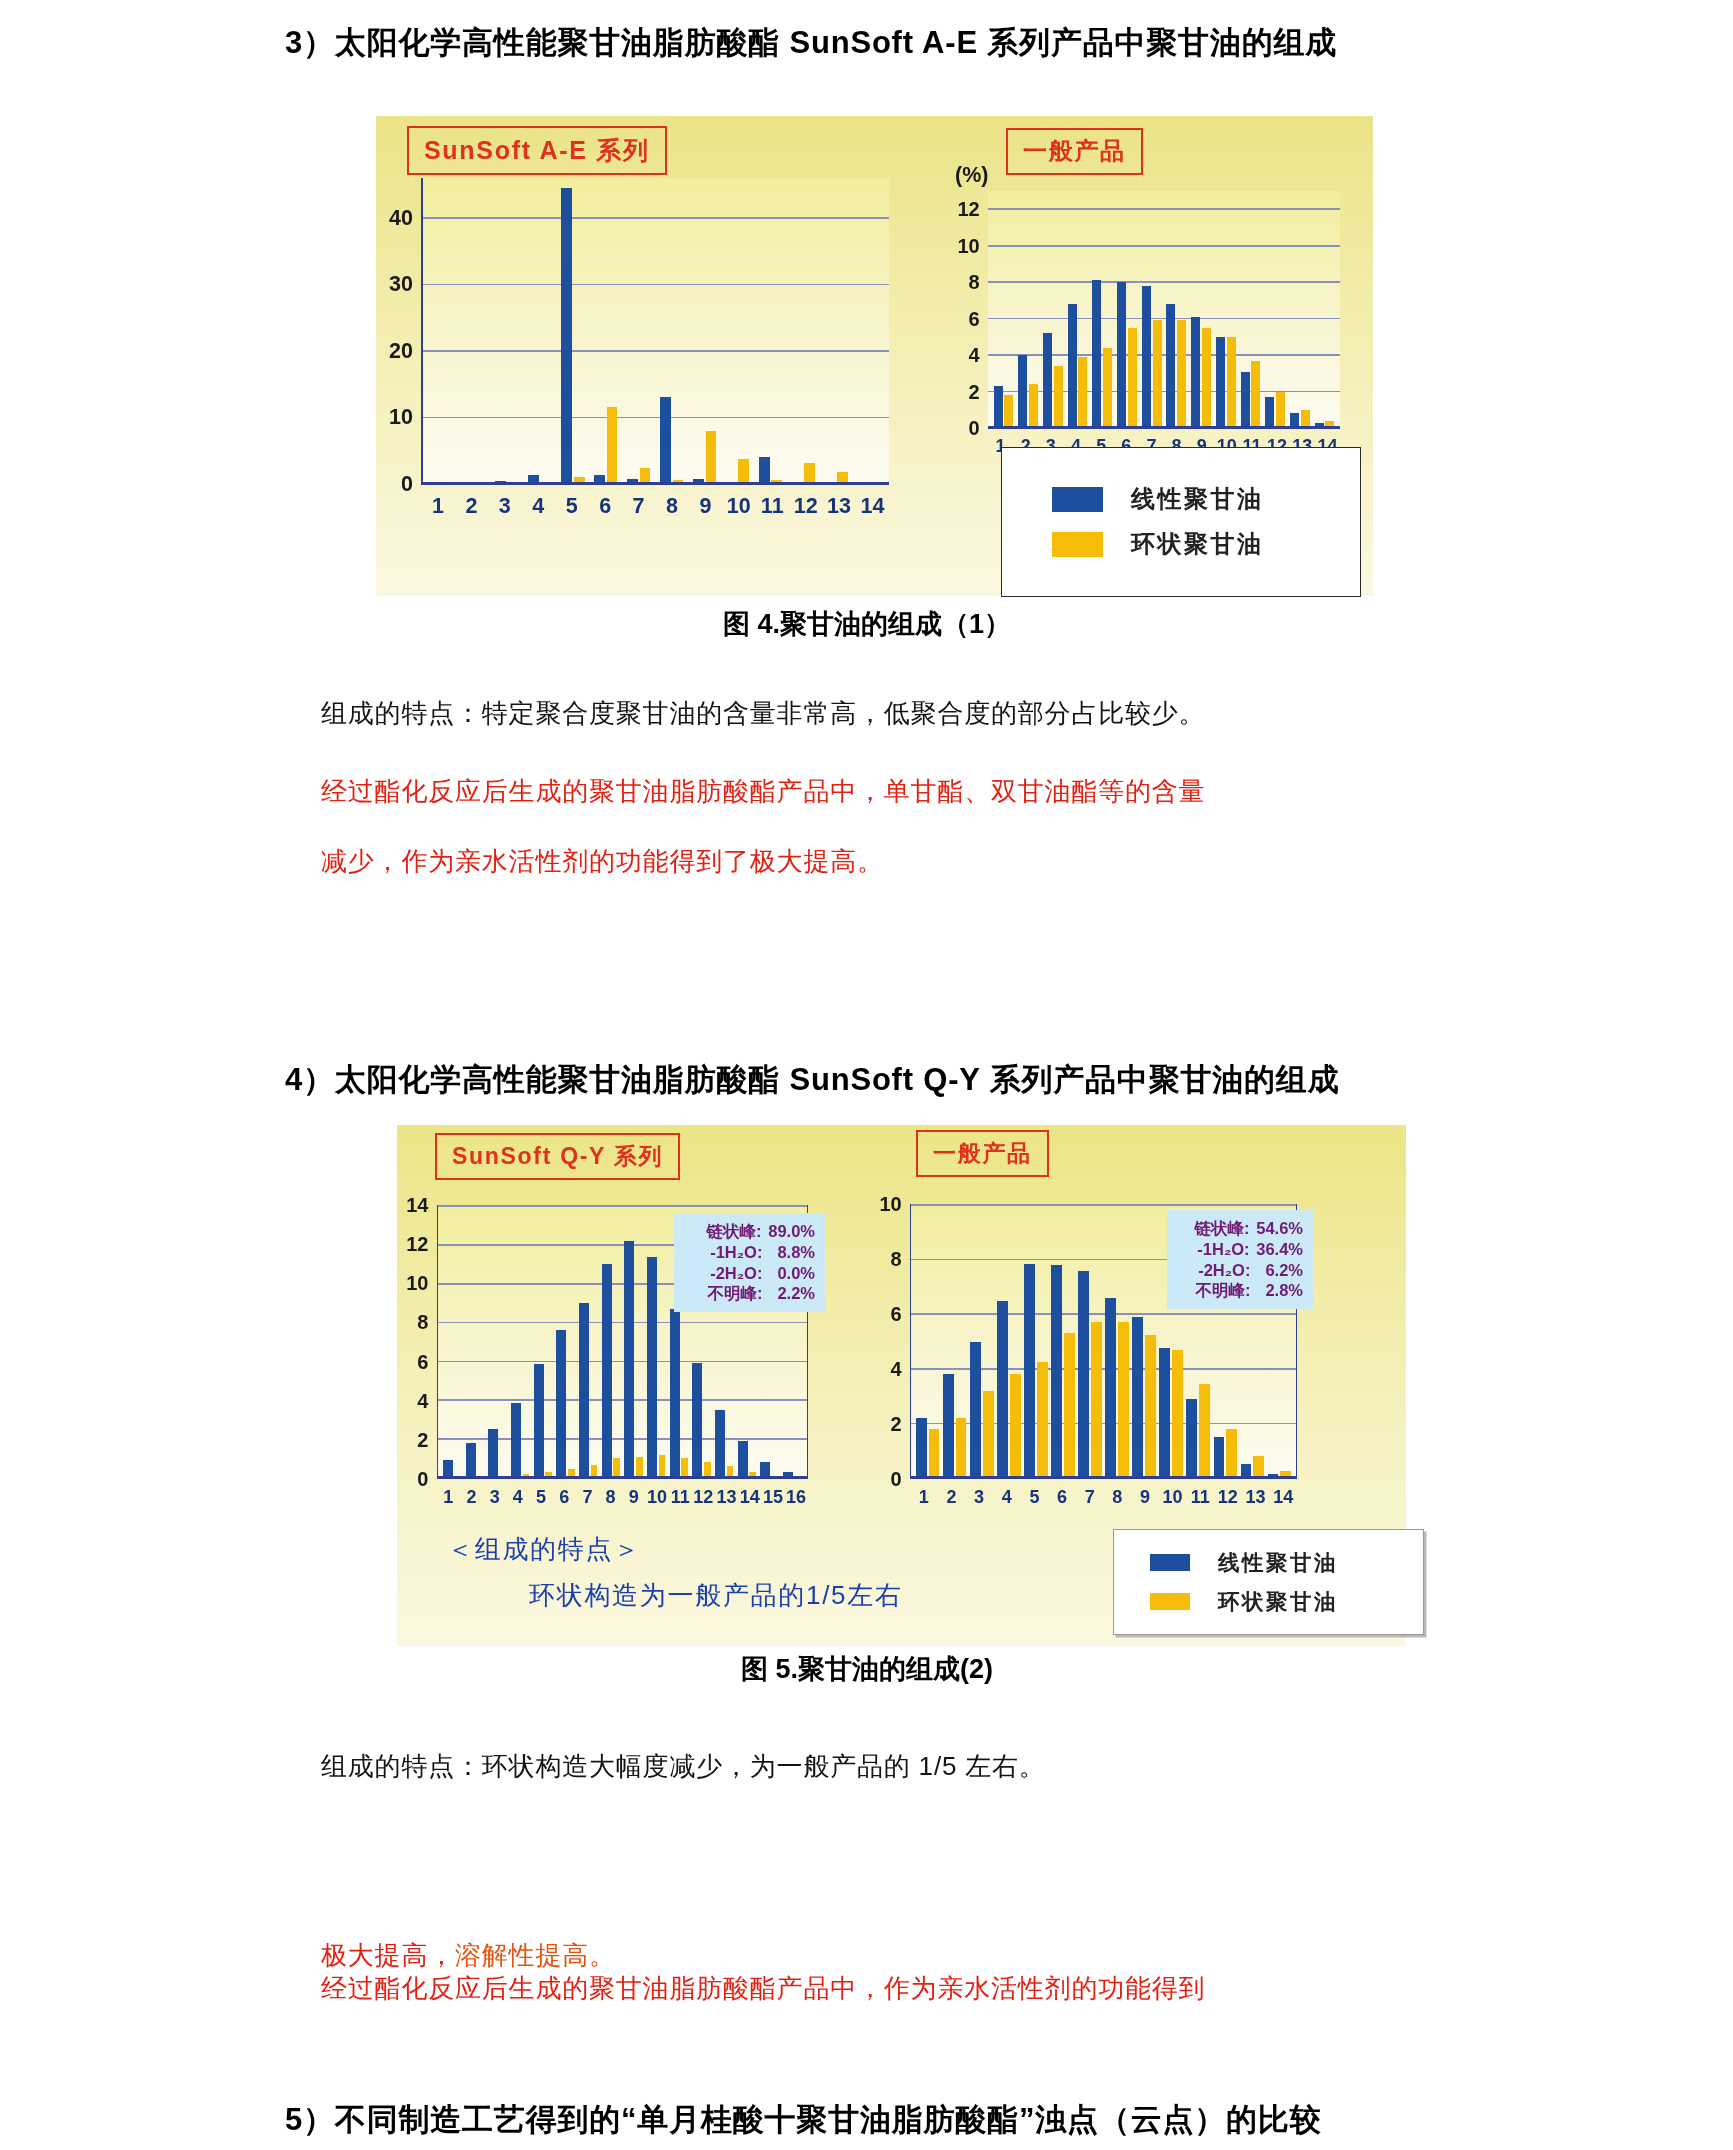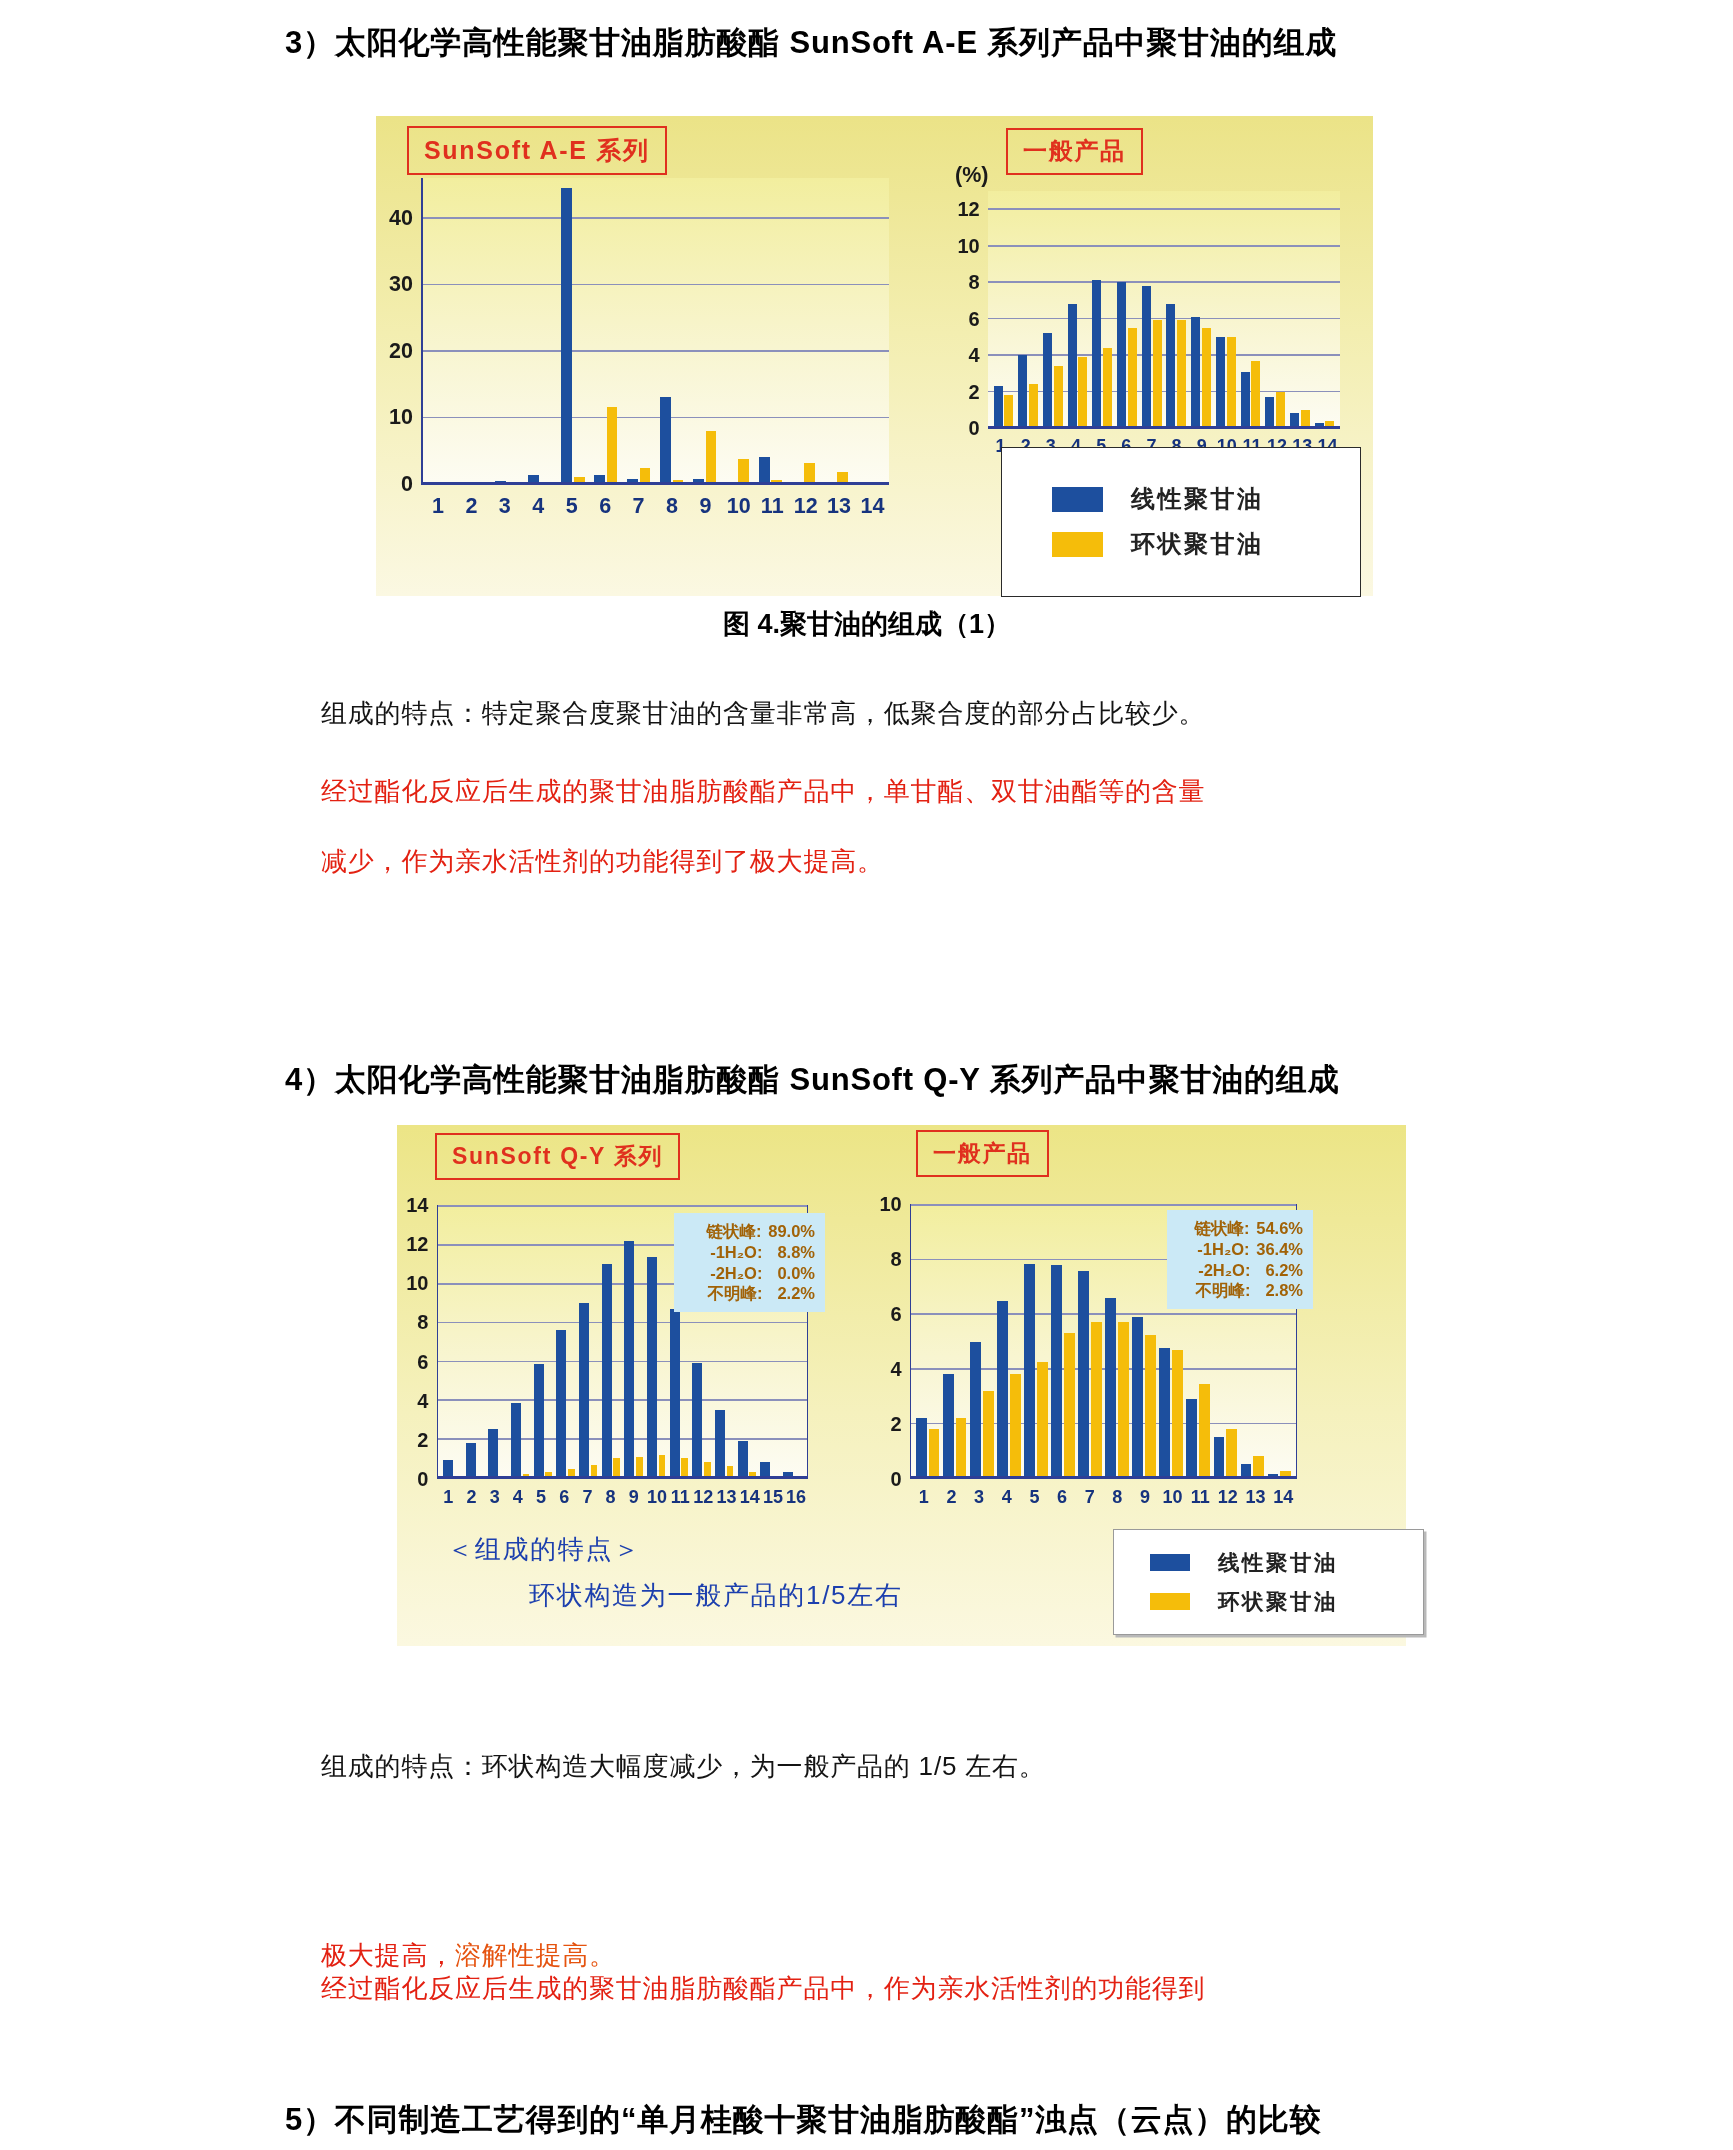--- a/index.html
+++ b/index.html
@@ -67,21 +67,21 @@
   .lg5{left:716px;top:404px;width:273px;height:91px;border:1.7px solid #9a9a9a;box-shadow:2.5px 2.5px 0 #b9b9b9;padding:6.6px 0 6.6px 36px;gap:10px;}
   .lrow{display:flex;align-items:center;gap:28px;}
   .sw{display:inline-block;}
   .lg4 .sw{width:51px;height:25px;}
   .lg5 .sw{width:40px;height:16.5px;}
   .sw-blue{background:#1d4f9e;}
   .sw-yellow{background:#f5bd0a;}
   .ltxt{font-size:24px;font-weight:600;color:#222;letter-spacing:2.5px;white-space:nowrap;}
   .lg5 .ltxt{font-size:21.5px;}
 
-  .annbox{position:absolute;background:#cbe9f6;color:#a16207;font-weight:700;font-size:16.5px;
+  .annbox{position:absolute;background:#cbe9f6;color:#701a75;font-weight:700;font-size:16.5px;
           line-height:1.25;padding:8.3px 10px;z-index:4;}
   .a2{left:277px;top:88px;width:131px;}
   .a3{left:770px;top:85px;width:126px;}
   .annrow{display:flex;justify-content:flex-end;gap:6.6px;}
   .annrow .al{text-align:right;}
   .annrow .av{min-width:46px;text-align:right;}
 
   .note{position:absolute;color:#1c3fae;font-weight:400;font-size:26px;letter-spacing:1.7px;white-space:nowrap;}
   .note1{left:50px;top:407px;}
   .note2{left:132px;top:453px;}
@@ -553,20 +553,21 @@
         <span class="sw sw-blue"></span>
         <span class="ltxt">线性聚甘油</span>
       </div>
       <div class="lrow">
         <span class="sw sw-yellow"></span>
         <span class="ltxt">环状聚甘油</span>
       </div>
     </div>
   </div>
 
+  <div class="caption cap5">图 5.聚甘油的组成(2)</div>
 
   <p class="body p2">组成的特点：环状构造大幅度减少，为一般产品的 1/5 左右。</p>
   <p class="body red r2a">经过酯化反应后生成的聚甘油脂肪酸酯产品中，作为亲水活性剂的功能得到</p>
   <p class="body r2b"><span class="red">极大提高，</span><span class="orange">溶解性提高。</span></p>
 
   <h2 class="h h5">5）不同制造工艺得到的“单月桂酸十聚甘油脂肪酸酯”浊点（云点）的比较</h2>
 
 </div>
 
 

